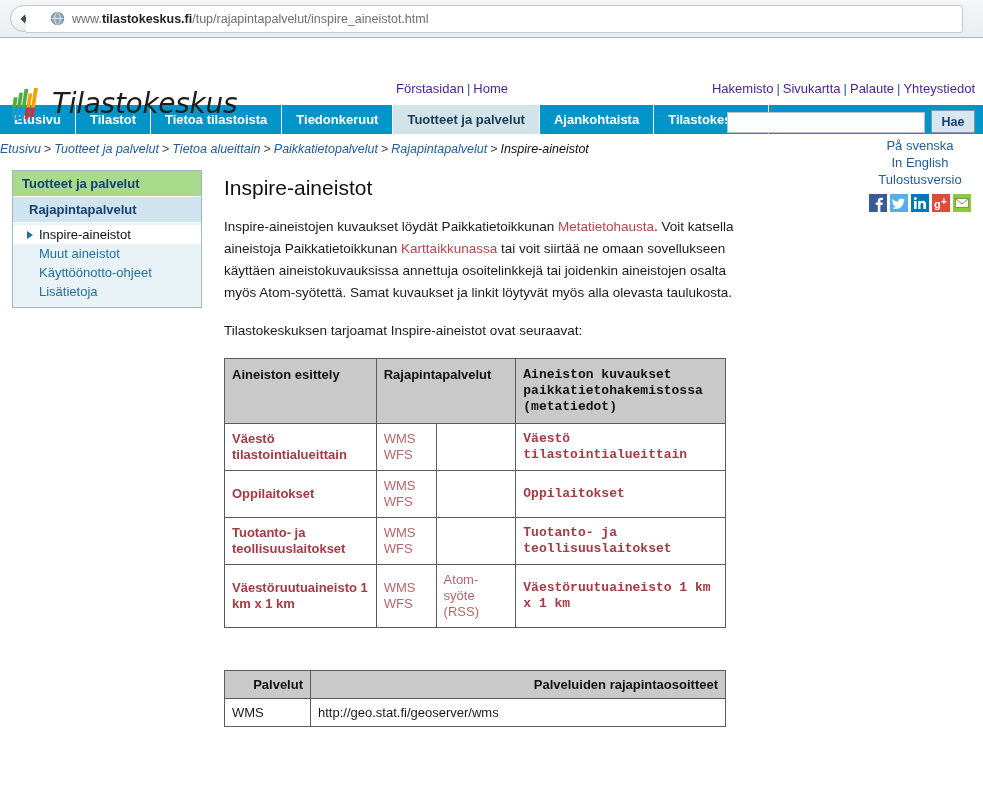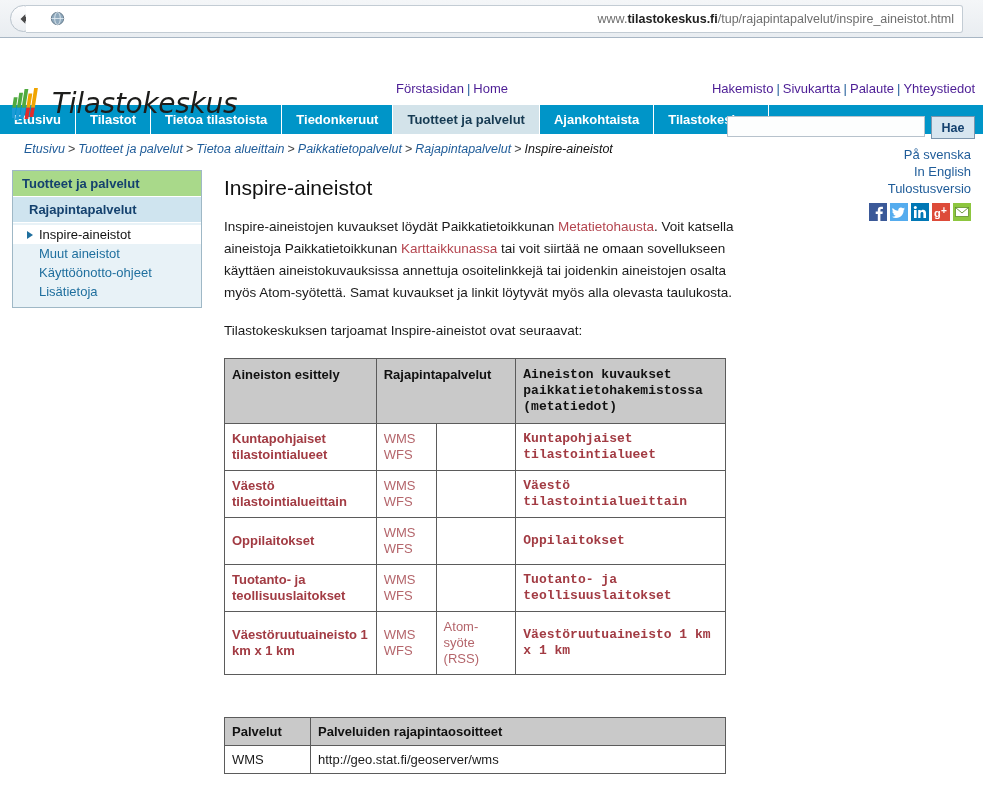--- a/index.html
+++ b/index.html
@@ -38,21 +38,20 @@
     background: #ffffff;
     border: 1px solid #c3ccd4;
     border-left: none;
     border-radius: 0 3px 3px 0;
     display: flex;
     align-items: center;
     padding: 0 8px;
     position: relative;
     left: -14px;
     z-index: 0;
-    justify-content: space-between;
   }
   .favicon {
     width: 15px; height: 15px;
     margin-left: 16px;
     margin-right: 7px;
     flex: 0 0 auto;
   }
   .url-text {
     font-size: 12.5px;
     color: #8a8a8a;
@@ -100,23 +99,23 @@
   .util-links {
     position: absolute;
     right: 8px; top: 43px;
     font-size: 13px;
     color: #1f5c99;
     white-space: nowrap;
   }
 
   .search-area {
     position: absolute;
-    right: 8px; top: 78px;
+    right: 8px; top: 72px;
     display: flex;
-    align-items: flex-start;
+    align-items: flex-end;
   }
   .search-input {
     width: 198px; height: 21px;
     border: 1px solid #b7c2cc;
     background: #fdfefe;
     font-size: 12px;
     padding: 0 4px;
     font-family: "Liberation Sans", sans-serif;
     outline: none;
   }
@@ -154,34 +153,34 @@
   .mainnav .tab.active {
     background: #d3e3ea;
     color: #163a52;
   }
   .mainnav .filler { flex: 1 1 auto; background:#0095c8; }
 
   
   .crumbrow { position: relative; height: 30px; }
   .breadcrumb {
     position: absolute;
-    left: 24px; top: 8px;
+    left: 0; top: 8px;
     font-size: 12.5px;
     font-style: italic;
     color: #1f5c99;
     white-space: nowrap;
   }
   .breadcrumb a { color: #1f5c99; text-decoration: none; }
   .breadcrumb .crumb-sep { color: #444; font-style: normal; padding: 0 3px; }
   .breadcrumb .crumb-current { color: #111; }
 
   .right-tools {
     position: absolute;
-    right: 12px; top: 12px;
-    text-align: right;
+    right: 12px; top: 3px;
+    text-align: center;
     font-size: 13px;
   }
   .right-tools a { color: #1f5c99; text-decoration: none; display:block; line-height: 17px; }
   .print-link { }
   .social {
     margin-top: 6px;
     display: flex;
     justify-content: flex-end;
     gap: 3px;
   }
@@ -301,21 +300,21 @@
 
   table.svc {
     border-collapse: collapse;
     width: 502px;
     margin-top: 42px;
     border: 1px solid #5b5b5b;
   }
   table.svc th {
     background: #c9c9c9;
     border: 1px solid #5b5b5b;
-    text-align: left;
+    text-align: right;
     font-size: 13px;
     font-weight: bold;
     color: #111;
     padding: 6px 7px;
   }
   table.svc td {
     border: 1px solid #5b5b5b;
     font-size: 13px;
     color: #1a1a1a;
     padding: 6px 7px;
@@ -459,26 +458,20 @@
       <table class="data">
         <thead>
           <tr>
             <th class="col-a">Aineiston esittely</th>
             <th colspan="2">Rajapintapalvelut</th>
             <th class="col-d">Aineiston kuvaukset paikkatietohakemistossa (metatiedot)</th>
           </tr>
         </thead>
         <tbody>
           <tr>
-            <td class="col-a"><a href="#" class="strong-link">Kuntapohjaiset tilastointialueet</a></td>
-            <td class="col-b"><a href="#" class="soft-link">WMS</a><br><a href="#" class="soft-link">WFS</a></td>
-            <td class="col-c"></td>
-            <td class="col-d"><a href="#" class="strong-link">Kuntapohjaiset tilastointialueet</a></td>
-          </tr>
-          <tr>
             <td class="col-a"><a href="#" class="strong-link">Väestö tilastointialueittain</a></td>
             <td class="col-b"><a href="#" class="soft-link">WMS</a><br><a href="#" class="soft-link">WFS</a></td>
             <td class="col-c"></td>
             <td class="col-d"><a href="#" class="strong-link">Väestö tilastointialueittain</a></td>
           </tr>
           <tr>
             <td class="col-a"><a href="#" class="strong-link">Oppilaitokset</a></td>
             <td class="col-b"><a href="#" class="soft-link">WMS</a><br><a href="#" class="soft-link">WFS</a></td>
             <td class="col-c"></td>
             <td class="col-d"><a href="#" class="strong-link">Oppilaitokset</a></td>

